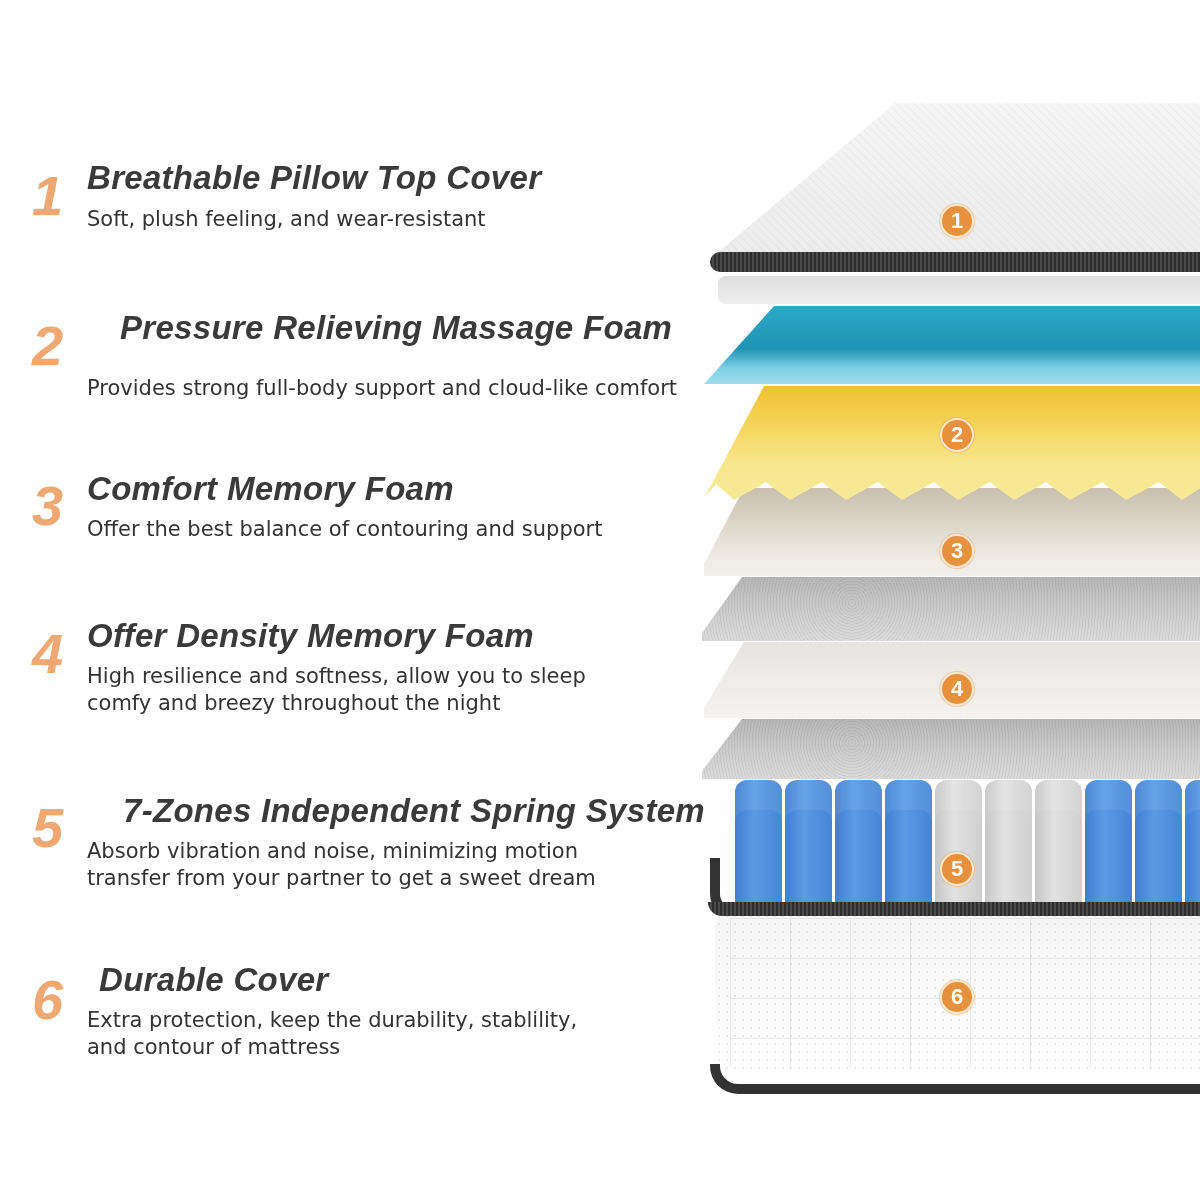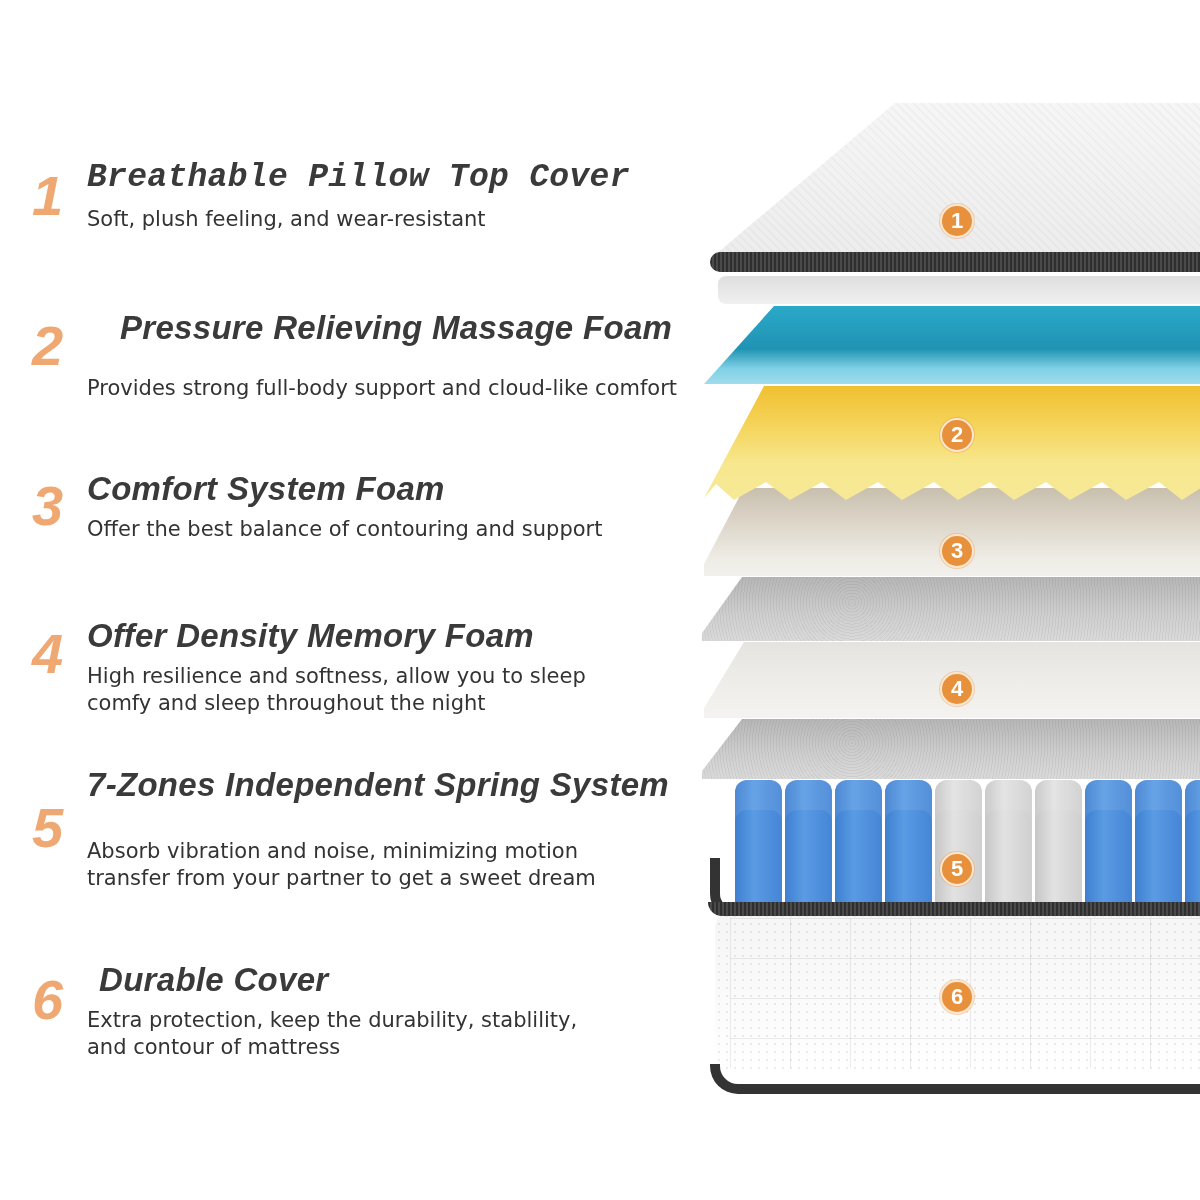--- a/index.html
+++ b/index.html
@@ -131,46 +131,46 @@
     left: 710px; top: 1064px; width: 500px; height: 30px;
     border: 10px solid #333; border-top: none; border-right: none;
     border-radius: 0 0 0 28px;
   }
 </style>
 </head>
 <body>
 
 <div class="feature" style="top:0;">
   <span class="num" style="top:168px;">1</span>
-  <span class="title" style="top:160px;font-family:Liberation Mono, monospace;">Breathable Pillow Top Cover</span>
+  <span class="title" style="top:160px;">Breathable Pillow Top Cover</span>
   <span class="desc" style="top:206px;text-align:right;">Soft, plush feeling, and wear-resistant</span>
 </div>
 
 <div class="feature">
   <span class="num" style="top:318px;">2</span>
   <span class="title" style="top:310px;margin-left:33px;">Pressure Relieving Massage Foam</span>
   <span class="desc" style="top:375px;">Provides strong full-body support and cloud-like comfort</span>
 </div>
 
 <div class="feature">
   <span class="num" style="top:478px;">3</span>
-  <span class="title" style="top:471px;">Comfort System Foam</span>
+  <span class="title" style="top:471px;">Comfort Memory Foam</span>
   <span class="desc" style="top:516px;">Offer the best balance of contouring and support</span>
 </div>
 
 <div class="feature">
   <span class="num" style="top:626px;">4</span>
   <span class="title" style="top:618px;">Offer Density Memory Foam</span>
   <span class="desc" style="top:663px;text-align:center;">High resilience and softness, allow you to sleep</span>
-  <span class="desc" style="top:690px;">comfy and sleep throughout the night</span>
+  <span class="desc" style="top:690px;">comfy and breezy throughout the night</span>
 </div>
 
 <div class="feature">
   <span class="num" style="top:800px;">5</span>
-  <span class="title" style="top:767px;">7-Zones Independent Spring System</span>
+  <span class="title" style="top:793px;margin-left:36px;">7-Zones Independent Spring System</span>
   <span class="desc" style="top:838px;text-align:right;">Absorb vibration and noise, minimizing motion</span>
   <span class="desc" style="top:865px;">transfer from your partner to get a sweet dream</span>
 </div>
 
 <div class="feature">
   <span class="num" style="top:972px;">6</span>
   <span class="title" style="top:962px;margin-left:12px;">Durable Cover</span>
   <span class="desc" style="top:1007px;">Extra protection, keep the durability, stablility,</span>
   <span class="desc" style="top:1034px;">and contour of mattress</span>
 </div>

